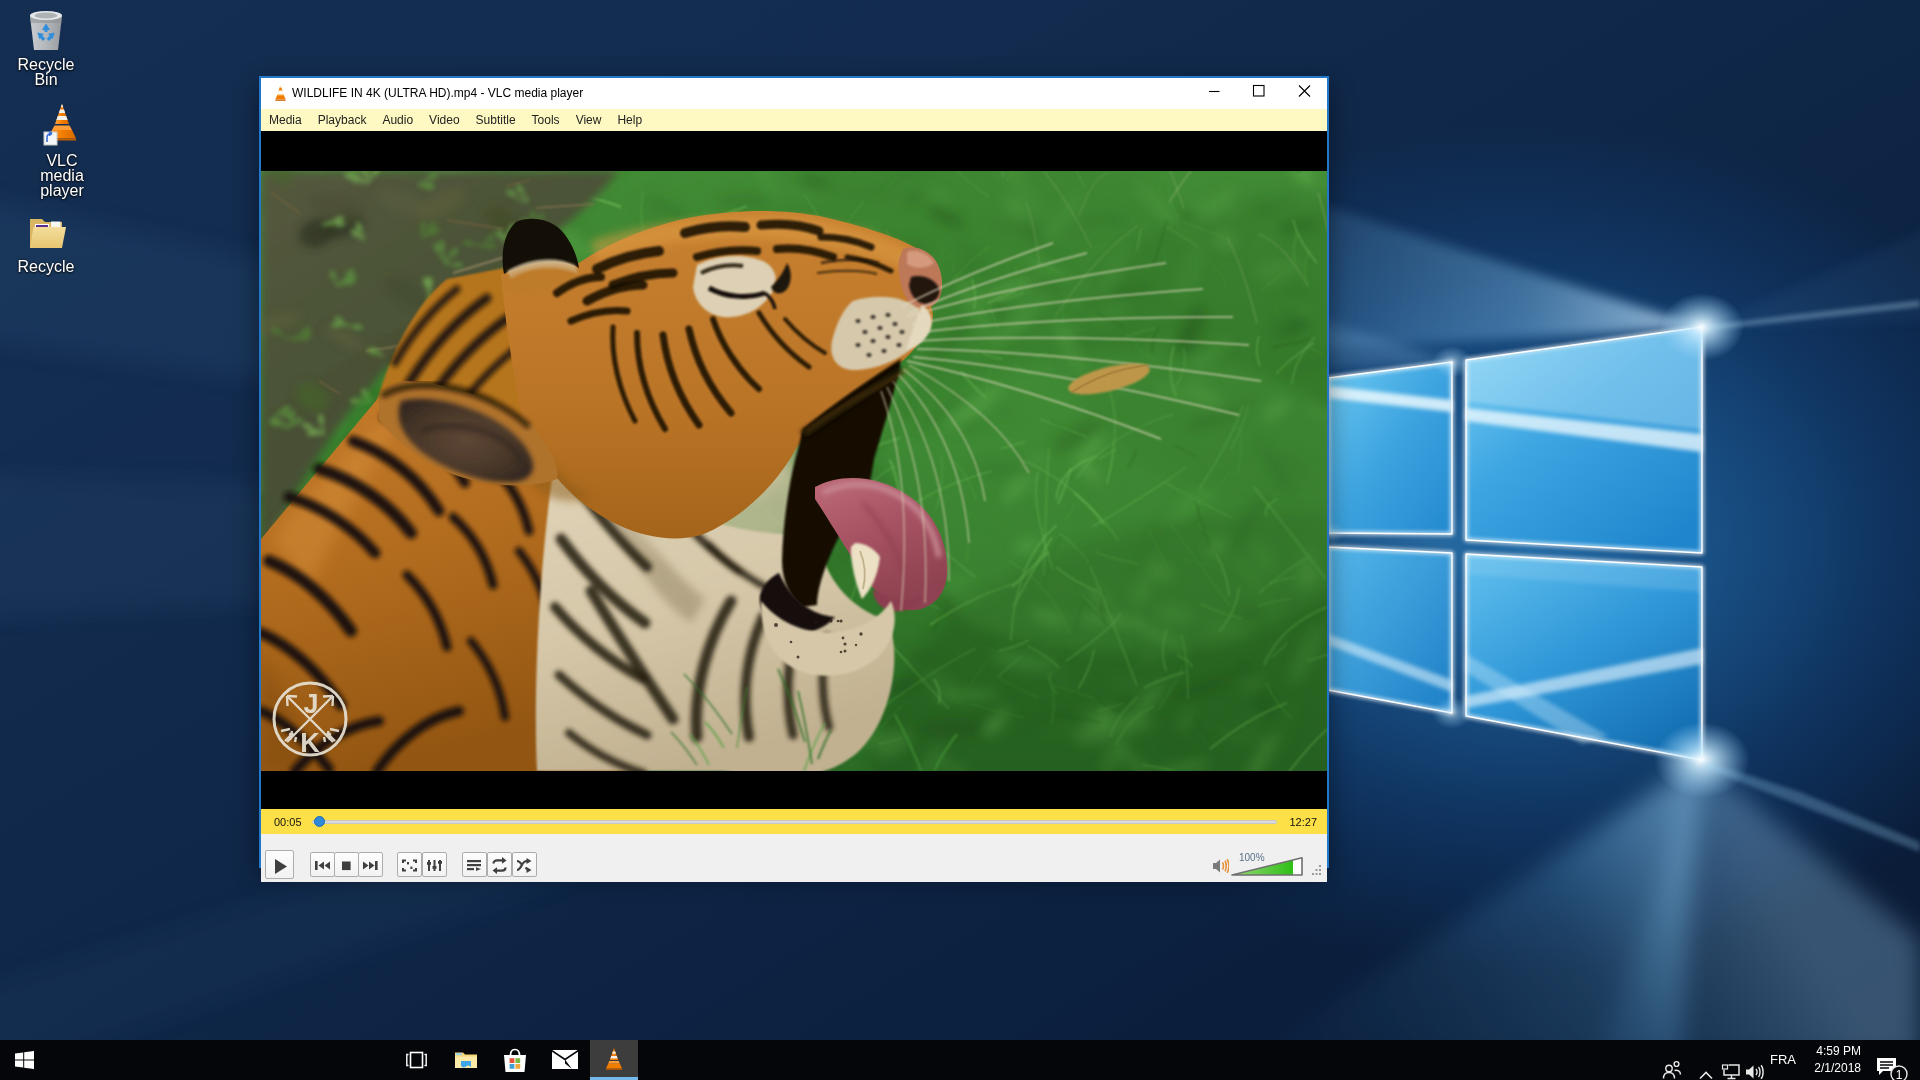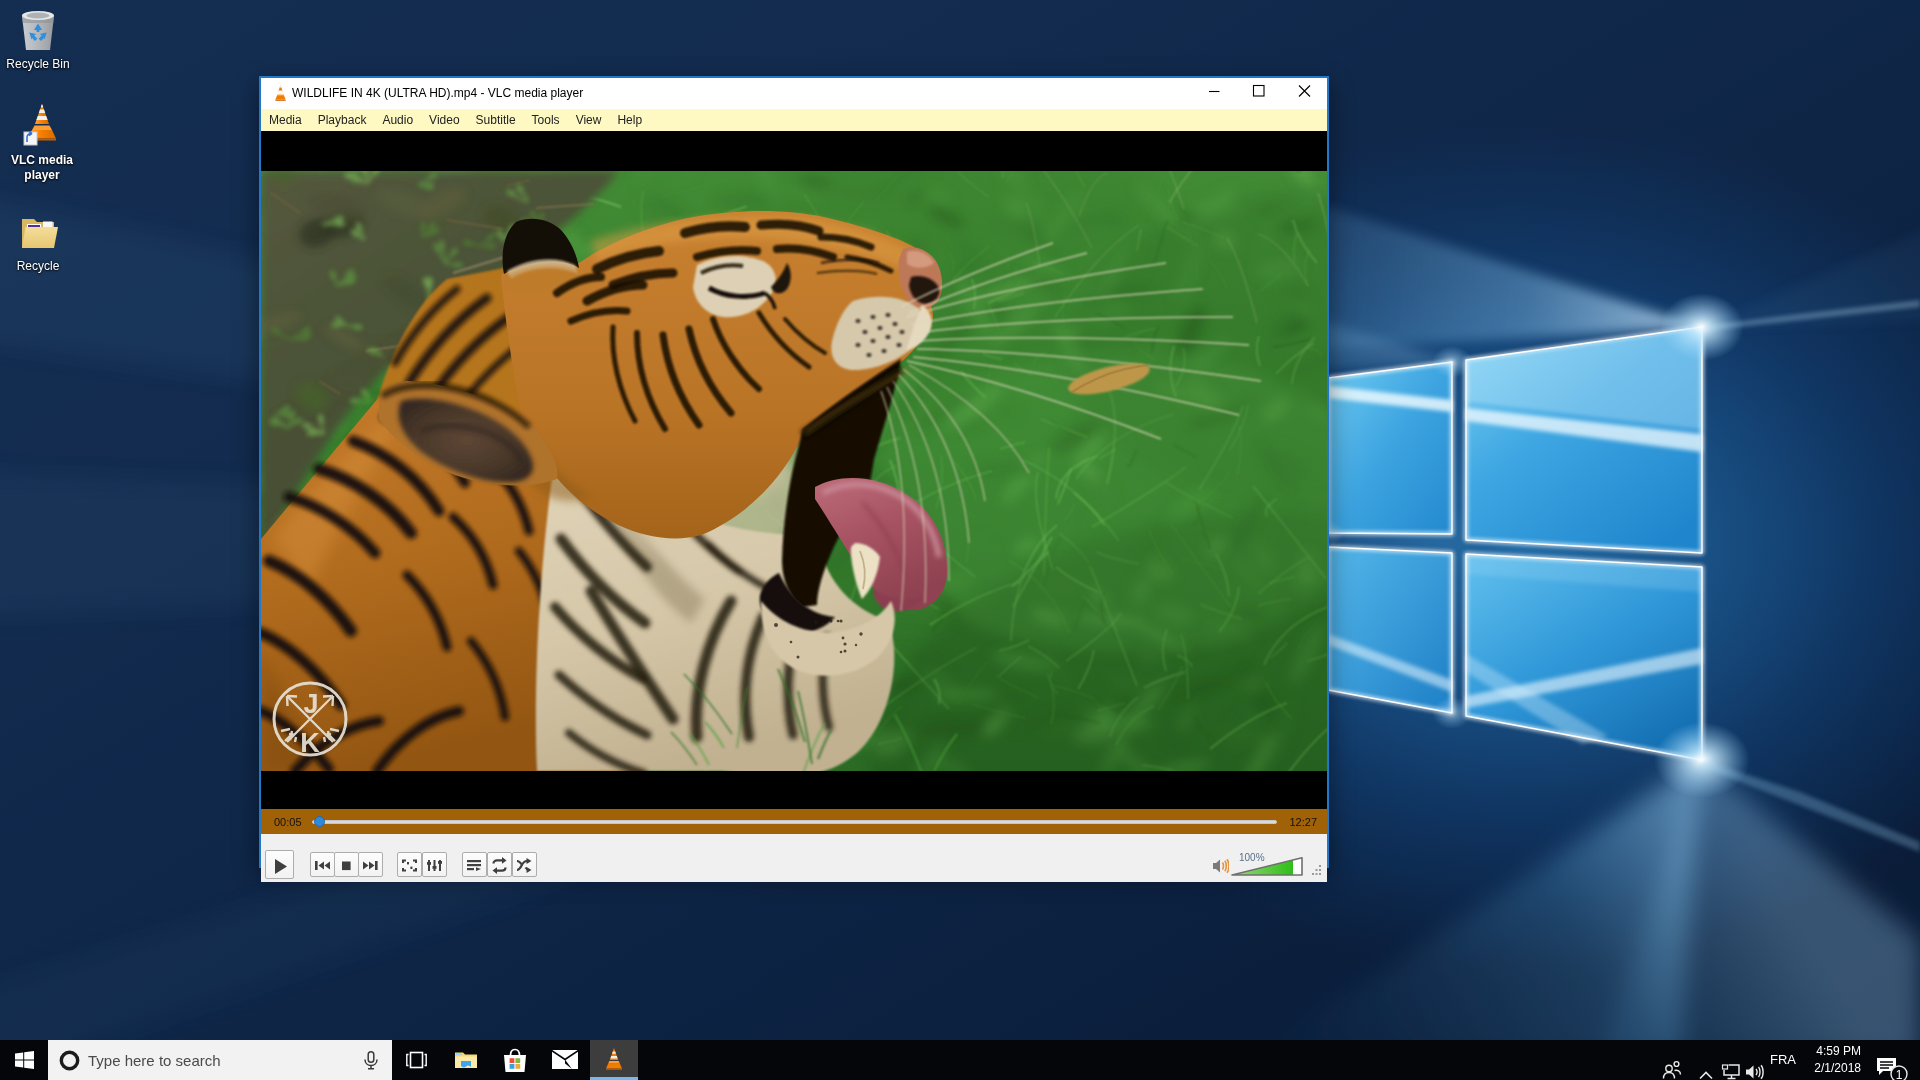--- a/index.html
+++ b/index.html
@@ -3,33 +3,33 @@
 <meta charset="utf-8">
 <style>
   * { margin:0; padding:0; box-sizing:border-box; }
   html,body { width:1920px; height:1080px; overflow:hidden; font-family:"Liberation Sans", sans-serif; }
   #desktop { position:absolute; left:0; top:0; width:1920px; height:1080px;
     background:
       radial-gradient(ellipse 720px 560px at 1528px 545px, rgba(45,140,212,0.50) 0%, rgba(22,85,155,0.26) 48%, rgba(10,40,80,0) 75%),
       linear-gradient(150deg, #142e52 0%, #122b4e 28%, #0e2546 55%, #0b1f3d 78%, #091a34 100%);
   }
   #wall { position:absolute; left:0; top:0; }
-  .dicon { position:absolute; width:76px; text-align:center; color:#fff; font-size:12px; line-height:15px; text-shadow:0 1px 2px rgba(0,0,0,0.9), 0 0 3px rgba(0,0,0,0.7); }
+  .dicon { position:absolute; width:76px; text-align:center; color:#fff; font-size:16px; line-height:15px; text-shadow:0 1px 2px rgba(0,0,0,0.9), 0 0 3px rgba(0,0,0,0.7);margin-left:8px; }
   .dicon svg { display:block; margin:0 auto 3px auto; }
 
   
   #vlc { position:absolute; left:259px; top:76px; width:1070px; height:792px;
     border:2px solid #2377c8; background:#f0f0f0; box-shadow:0 8px 24px rgba(0,0,0,0.45); }
   #titlebar { position:absolute; left:0; top:0; width:100%; height:31px; background:#fff; }
   #titlebar .ttext { position:absolute; left:31px; top:8px; font-size:12px; color:#000; }
   #menubar { position:absolute; left:0; top:31px; width:100%; height:22px; background:#fef9c3; font-size:12px; color:#222; }
   #menubar span { display:inline-block; padding:4px 8px 0 8px; }
   #videoarea { position:absolute; left:0; top:53px; width:1066px; height:678px; background:#000; }
   #tigerwrap { position:absolute; left:0; top:40px; width:1066px; height:600px; }
-  #seekrow { position:absolute; left:0; top:731px; width:100%; height:25px; background:#a16207; }
+  #seekrow { position:absolute; left:0; top:731px; width:100%; height:25px; background:#fde047; }
   #ctrlrow { position:absolute; left:0; top:772px; width:100%; height:32px; background:#f0f0f0; }
   .time { position:absolute; top:7px; font-size:11px; color:#111; }
   .vbtn { position:absolute; top:2px; width:25px; height:25px; background:linear-gradient(#fdfdfd,#f2f2f2); border:1px solid #adadad; border-radius:2px; }
   .vbtn svg { display:block; margin:2px auto; }
 
   
   #taskbar { position:absolute; left:0; top:1040px; width:1920px; height:40px; background:#05060a; }
   #searchbox { position:absolute; left:48px; top:0px; width:344px; height:40px; background:#f2f2f2; }
   #searchbox .stext { position:absolute; left:40px; top:12px; font-size:15px; color:#4a4a4a; }
   .tray { position:absolute; top:0; height:40px; color:#fff; }
@@ -167,21 +167,21 @@
       <ellipse cx="24" cy="9.5" rx="16" ry="4.5" fill="#e4e7e9"></ellipse>
       <ellipse cx="24" cy="9.5" rx="11.5" ry="3" fill="#aeb2b5"></ellipse>
       <g fill="#2f8fdd">
         <path d="M20,24 l4,-6.5 l4,6.5 l-2.6,0 l0,2 l-2.8,0 l0,-2 Z"></path>
         <path d="M17.5,33.5 l-2.2,-7 l6.8,1.4 l-1.8,1.7 l3.0,3.2 l-2.4,2.2 l-2.8,-3 Z"></path>
         <path d="M30.5,33.5 l2.2,-7 l-6.8,1.4 l1.8,1.7 l-3.0,3.2 l2.4,2.2 l2.8,-3 Z"></path>
       </g>
     </svg>
     <div>Recycle Bin</div>
   </div>
-  <div class="dicon" style="left:4px; top:102px;font-weight:bold;">
+  <div class="dicon" style="left:16px; top:102px;">
     <svg width="48" height="48" viewBox="0 0 48 48">
       <defs>
         <linearGradient id="coneg" x1="0" y1="0" x2="1" y2="0">
             <stop offset="0" stop-color="#ffa33e"></stop>
             <stop offset="0.5" stop-color="#f57e00"></stop>
             <stop offset="1" stop-color="#d96a00"></stop>
           </linearGradient>
       </defs>
       <path d="M24,2 L31,22 L17,22 Z" fill="url(#coneg)"></path>
       <path d="M19.8,14 L28.2,14 L29.6,18 L18.4,18 Z" fill="#f4f0ea"></path>
@@ -1447,33 +1447,20 @@
           </svg></div>
     </div>
   </div>
 
   <div id="taskbar">
     <svg style="position:absolute;left:15px;top:11px;" width="19" height="18" viewBox="0 0 19 18">
       <g fill="#fff">
           <path d="M0,2.6 L8.2,1.5 L8.2,8.5 L0,8.5 Z M9.2,1.35 L19,0 L19,8.5 L9.2,8.5 Z M0,9.5 L8.2,9.5 L8.2,16.5 L0,15.4 Z M9.2,9.5 L19,9.5 L19,18 L9.2,16.65 Z"></path>
         </g>
     </svg>
-    <div id="searchbox">
-      <svg style="position:absolute;left:11px;top:10px;" width="21" height="21" viewBox="0 0 21 21">
-          <circle cx="10.5" cy="10.5" r="8.2" fill="none" stroke="#1b1b1b" stroke-width="3.4"></circle>
-        </svg>
-      <div class="stext">Type here to search</div>
-      <svg style="position:absolute;right:14px;top:11px;" width="14" height="19" viewBox="0 0 14 19">
-        <g stroke="#3a3a3a" stroke-width="1.5" fill="none">
-          <rect x="4.2" y="0.8" width="5.6" height="10.5" rx="2.8"></rect>
-          <path d="M1,8.5 C1,12 3.5,14.5 7,14.5 C10.5,14.5 13,12 13,8.5"></path>
-          <path d="M7,14.5 L7,17.5 M4,17.8 L10,17.8"></path>
-        </g>
-      </svg>
-    </div>
     <svg style="position:absolute;left:406px;top:10px;" width="21" height="20" viewBox="0 0 21 20">
       <rect x="4.5" y="2.5" width="12" height="15" fill="none" stroke="#fff" stroke-width="1.6"></rect>
       <path d="M2.5,4.5 L0.8,4.5 L0.8,15.5 L2.5,15.5 M18.5,4.5 L20.2,4.5 L20.2,15.5 L18.5,15.5" stroke="#fff" stroke-width="1.4" fill="none"></path>
     </svg>
     <svg style="position:absolute;left:455px;top:11px;" width="22" height="19" viewBox="0 0 22 19">
       <path d="M0,1.5 L8,1.5 L10,3.5 L22,3.5 L22,17 L0,17 Z" fill="#f5d876"></path>
       <path d="M0,5.5 L22,5.5 L22,17 L0,17 Z" fill="#fbe9a8"></path>
       <path d="M6,10 L16,10 L16,17 L6,17 Z" fill="#fbe9a8"></path>
       <path d="M6,10 L16,10 L16,16 C16,16 14.5,14.6 13,14.6 C11.5,14.6 11,16.4 9,16.4 C7.6,16.4 6,15 6,15 Z" fill="#41a5ee"></path>
       <rect x="1" y="2.2" width="6" height="2" fill="#9ad3f5"></rect>

